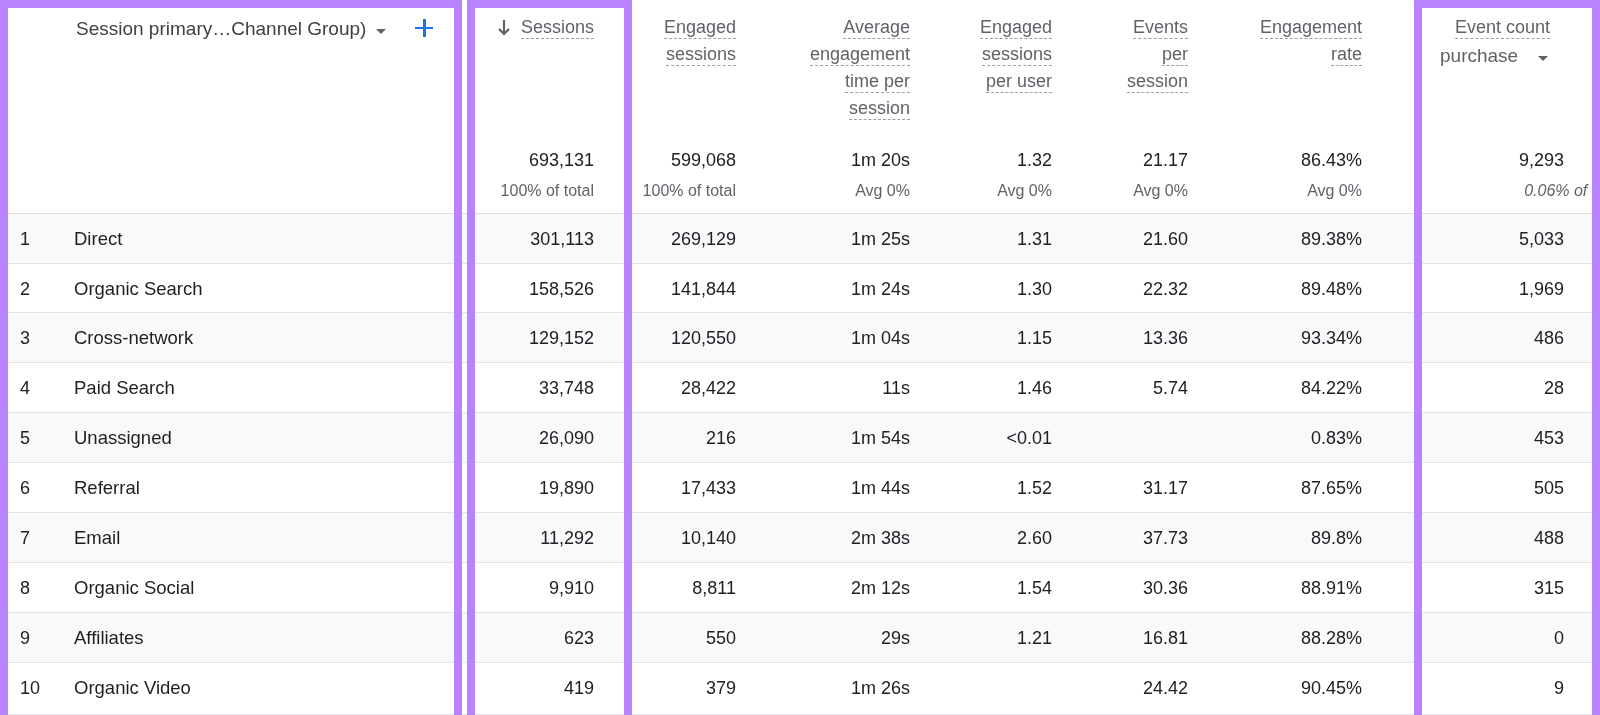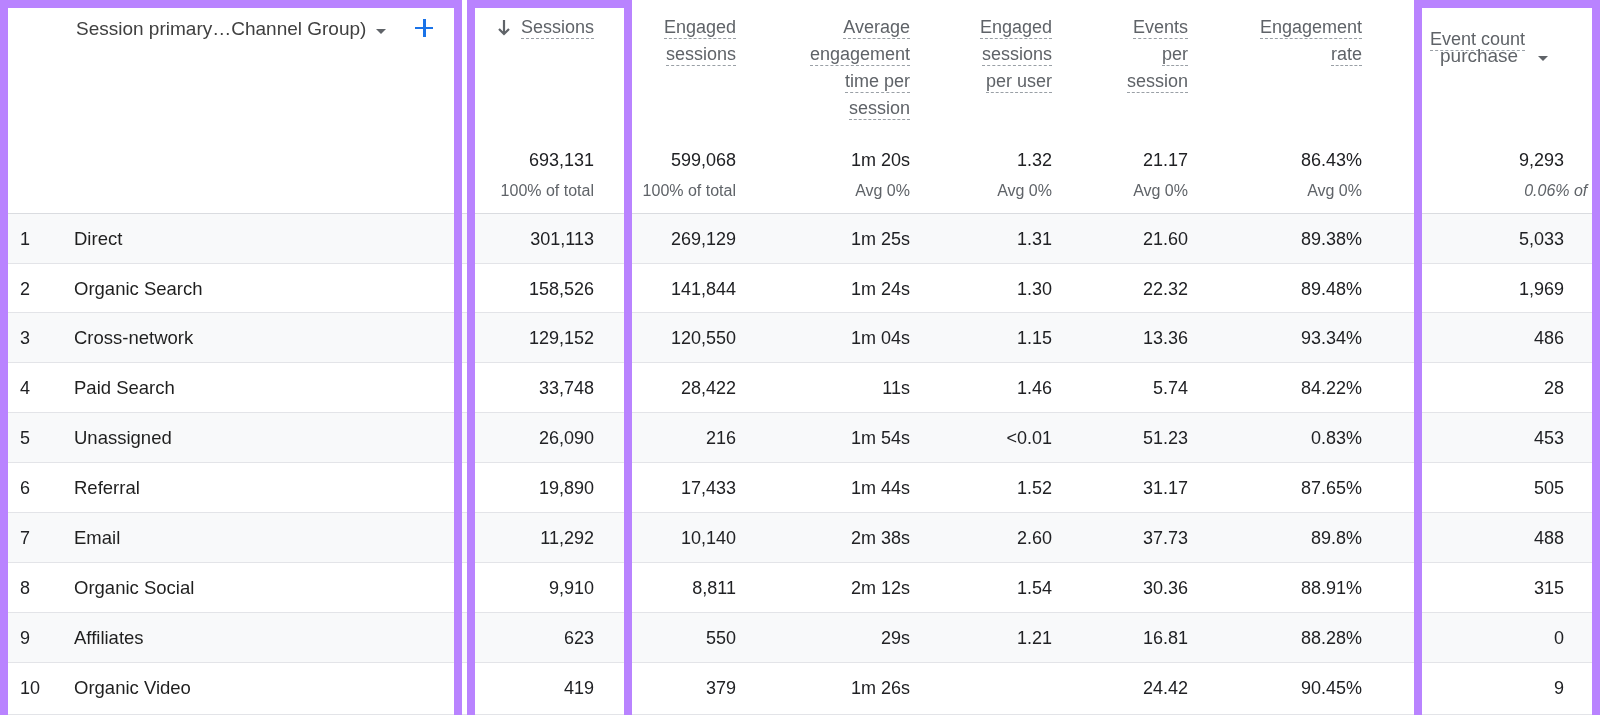--- a/index.html
+++ b/index.html
@@ -73,21 +73,21 @@
       </div>
     <div class="hcol" style="left:1070px; width:118px;">
         <span class="line"><span class="lbl">Events</span></span>
         <span class="line"><span class="lbl">per</span></span>
         <span class="line"><span class="lbl">session</span></span>
       </div>
     <div class="hcol" style="left:1200px; width:162px;">
         <span class="line"><span class="lbl">Engagement</span></span>
         <span class="line"><span class="lbl">rate</span></span>
       </div>
-    <div class="hcol" style="left:1430px; width:120px; text-align:left;margin-top:12px;">
+    <div class="hcol" style="left:1430px; width:120px; text-align:right;">
         <span class="line"><span class="lbl">Event count</span></span>
       </div>
 
     <span style="position:absolute; left:1440px; top:45px; font-size:19px; color:#5f6368;">purchase</span>
     <span class="caret" style="left:1538px; top:56px;"></span>
 
     <div class="total" style="left:470px; width:124px;">693,131</div>
     <div class="sub" style="left:470px; width:124px;">100% of total</div>
     <div class="total" style="left:620px; width:116px;">599,068</div>
     <div class="sub" style="left:620px; width:116px;">100% of total</div>
@@ -148,21 +148,20 @@
         <div class="cell num c-rate">84.22%</div>
         <div class="cell num c-events">28</div>
       </div>
       <div class="row shaded" style="top: 413px; height: 50px;">
         <div class="cell idx">5</div>
         <div class="cell dim">Unassigned</div>
         <div class="cell num c-sessions">26,090</div>
         <div class="cell num c-engaged">216</div>
         <div class="cell num c-avgtime">1m 54s</div>
         <div class="cell num c-espu">&lt;0.01</div>
-        <div class="cell num c-eps">51.23</div>
         <div class="cell num c-rate">0.83%</div>
         <div class="cell num c-events">453</div>
       </div>
       <div class="row" style="top: 463px; height: 50px;">
         <div class="cell idx">6</div>
         <div class="cell dim">Referral</div>
         <div class="cell num c-sessions">19,890</div>
         <div class="cell num c-engaged">17,433</div>
         <div class="cell num c-avgtime">1m 44s</div>
         <div class="cell num c-espu">1.52</div>

